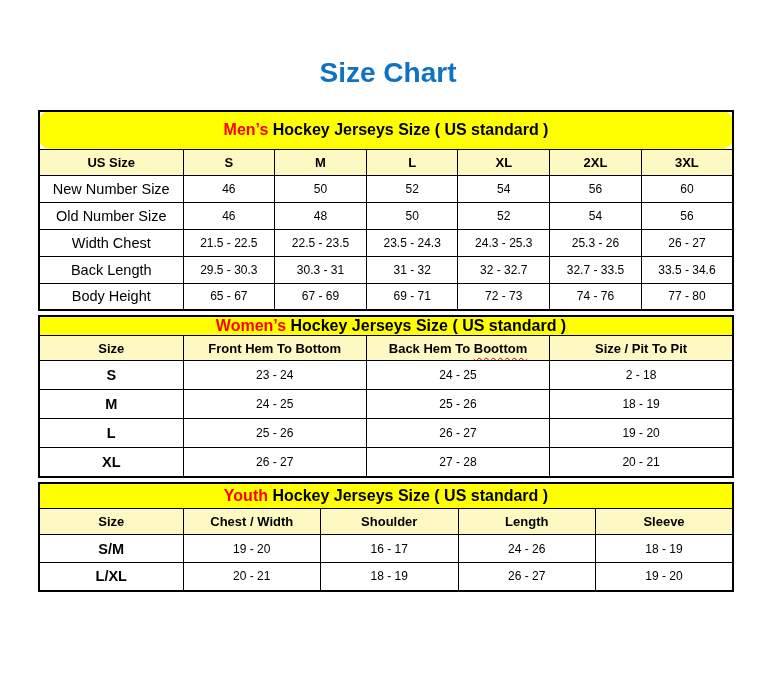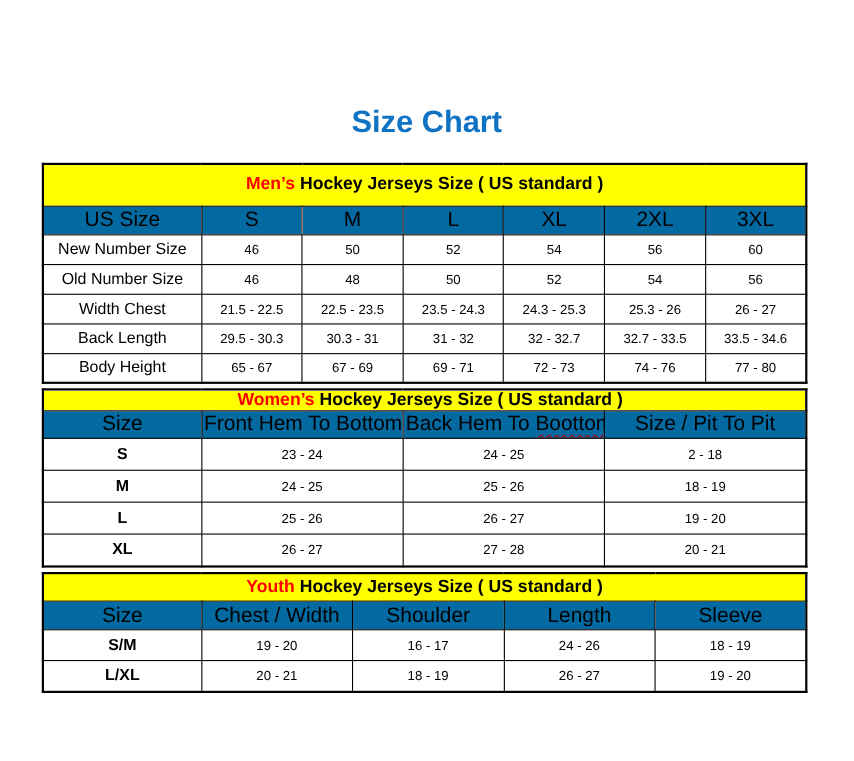--- a/index.html
+++ b/index.html
@@ -10,45 +10,45 @@
     --squiggle-red:#c00000;
   }
   *{box-sizing:border-box;}
   html,body{margin:0;padding:0;}
   body{
     width:776px;height:692px;background:#ffffff;
     font-family:"Liberation Sans",sans-serif;color:#000;
     overflow:hidden;
   }
   .page-title{
-    margin:0 0 20px 0;padding-top:94px;line-height:34px;
+    margin:0 0 20px 0;padding-top:56px;line-height:34px;
     text-align:center;font-size:28px;font-weight:700;
     color:var(--title-blue);letter-spacing:0px;
   }
   .tables-wrap{margin-left:38px;width:696px;}
   table.size-table{
     border-collapse:collapse;table-layout:fixed;width:696px;
     margin:0 0 4px 0;border:2px solid var(--border-black);
   }
   table.size-table th,table.size-table td{
     border:1px solid var(--border-black);
     text-align:center;vertical-align:middle;padding:0 2px;
     overflow:hidden;white-space:nowrap;
   }
   col.label-col{width:144px;}
   .caption-row th{
     background:var(--caption-bg);
     font-size:16px;font-weight:700;
   }
   .caption-hl{color:var(--caption-red);}
   .caption-rest{white-space:pre;}
-  .header-row th{font-size:19px;font-weight:400;background:#0369a1;}
+  .header-row th{font-size:13px;font-weight:700;background:#fef9c3;}
   tbody td{font-size:12px;font-weight:400;}
   tbody th.row-label{font-size:14.5px;}
-  .t-mens .caption-row th{height:38px;}
+  .t-mens .caption-row th{height:38px;border-radius:11px;}
   .t-womens .caption-row th{height:17px;padding-left:12px;}
   .t-youth .caption-row th{height:26px;}
   .t-mens .header-row th{height:26px;}
   .t-womens .header-row th{height:25px;}
   .t-youth .header-row th{height:26px;}
   .t-mens tbody tr{height:27px;}
   .t-womens tbody tr{height:29px;}
   .t-youth tbody tr{height:28px;margin-left:32px;}
   .t-mens tbody th.row-label{font-weight:400;text-align:center;}
   .t-womens tbody th.row-label,

